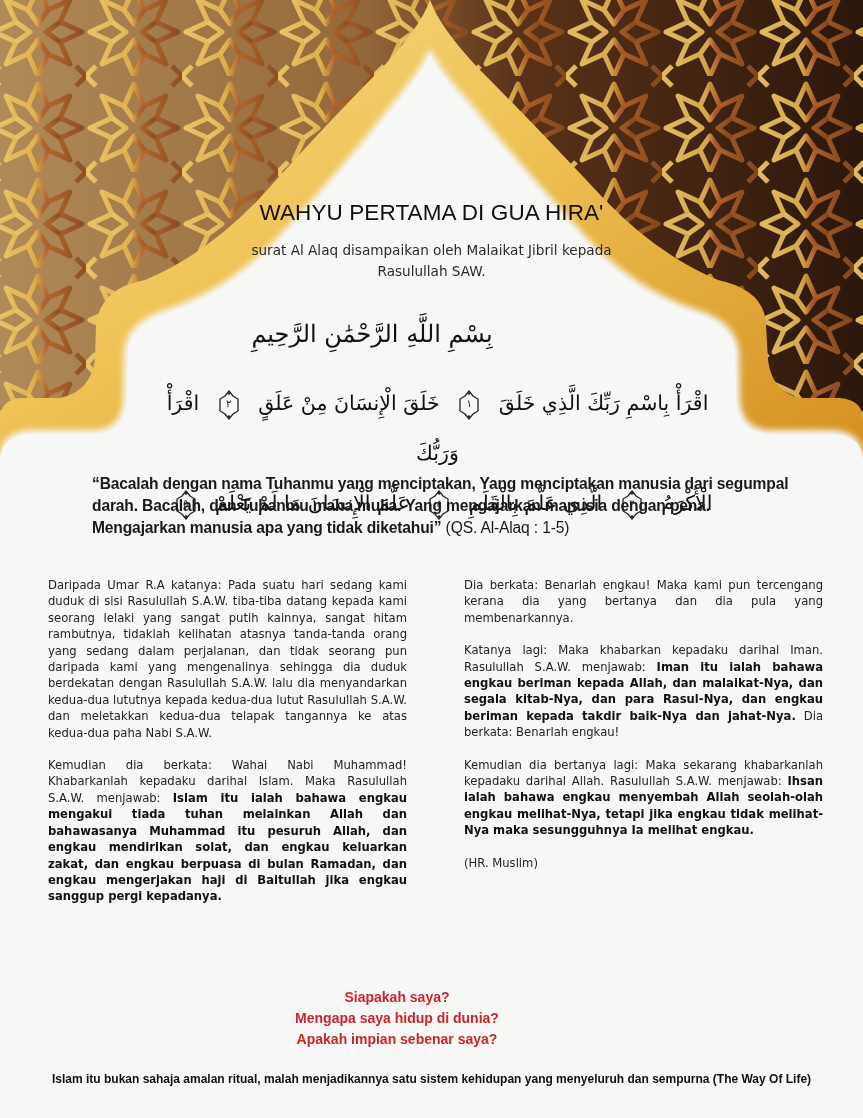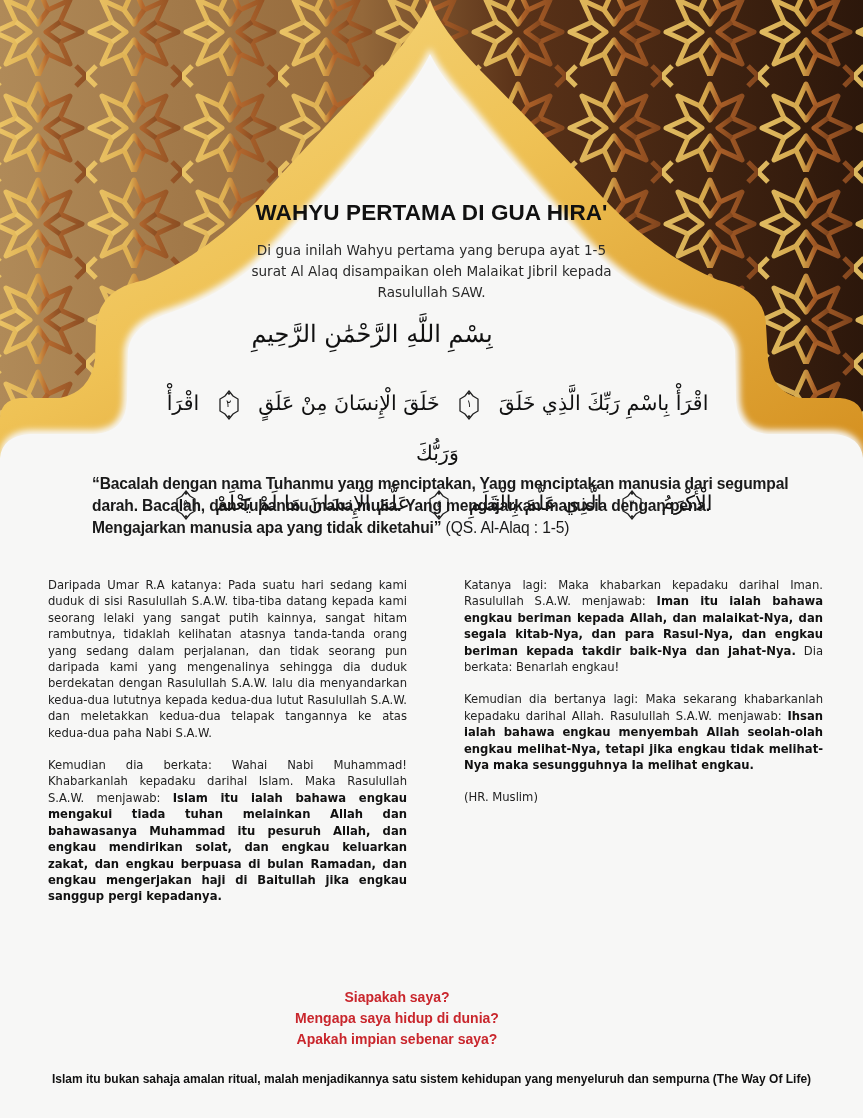--- a/index.html
+++ b/index.html
@@ -8,21 +8,21 @@
     background: #f7f7f6;
     font-family: "DejaVu Sans", sans-serif;
     color: #1c1c1c;
   }
   .bg-svg { position: absolute; left: 0; top: 0; width: 863px; height: 470px; z-index: 0; }
   .page-fill { position: absolute; left: 0; top: 470px; width: 863px; height: 648px; background: #f7f7f6; z-index: 0; }
   .layer { position: absolute; z-index: 2; }
 
   .title {
     left: 0; width: 863px; top: 200px; text-align: center;
-    font-family: "Liberation Sans", sans-serif; font-weight: 700; font-size: 22.5px;
+    font-family: "Liberation Sans", sans-serif; font-weight: 400; font-size: 22.5px;
     letter-spacing: 0.1px; color: #111;
   }
   .intro {
     left: 200px; width: 463px; top: 240px; text-align: center;
     font-family: "DejaVu Sans", sans-serif; font-size: 13.6px; line-height: 21px; color: #2a2a2a;
   }
   .bismillah {
     left: 0; width: 744px; top: 320px; text-align: center; direction: rtl;
     font-family: "DejaVu Serif", serif; font-size: 24px; color: #111;
   }
@@ -105,21 +105,20 @@
   <rect x="0" y="0" width="863" height="470" fill="url(#lattice)" opacity="0.9"></rect>
 
   <path d="M0 470 L0 420 Q0 400 20 398 L60 398 Q90 392 95 360 L96 325 Q100 288 145 280 Q205 255 258 200 Q330 120 380 70 Q420 28 430 0 Q440 28 480 70 Q530 120 605 200 Q658 255 718 280 Q765 290 766 325 L768 360 Q772 392 800 398 L840 398 Q863 400 863 420 L863 470 Z" fill="url(#goldGrad)"></path>
 
   <path d="M0 470 L0 455 Q2 432 30 430 L95 430 Q122 428 123 400 L124 350 Q128 320 170 308 Q235 285 282 232 Q345 165 395 100 Q420 70 430 48 Q440 70 468 100 Q520 165 582 232 Q628 285 692 308 Q735 320 739 350 L740 400 Q742 428 768 430 L833 430 Q861 432 863 455 L863 470 Z" fill="#f7f7f6" filter="url(#soft)"></path>
   <path d="M0 470 L0 458 Q2 436 30 434 L95 434 Q126 432 127 400 L128 350 Q132 324 172 312 Q238 289 285 236 Q348 168 397 104 Q420 75 430 54 Q440 75 465 104 Q516 168 579 236 Q625 289 690 312 Q731 324 735 350 L736 400 Q737 432 768 434 L833 434 Q861 436 863 458 L863 470 Z" fill="#f7f7f6"></path>
 </svg>
 
 <div class="layer title">WAHYU PERTAMA DI GUA HIRA'</div>
 <div class="layer intro">
-  <div>Di gua inilah Wahyu pertama yang berupa ayat 1-5</div>
   <div>surat Al Alaq disampaikan oleh Malaikat Jibril kepada</div>
   <div>Rasulullah SAW.</div>
 </div>
 
 <div class="layer bismillah">بِسْمِ اللَّهِ الرَّحْمَٰنِ الرَّحِيمِ</div>
 
 <div class="layer verses">
   <div>
     <span>اقْرَأْ بِاسْمِ رَبِّكَ الَّذِي خَلَقَ</span>
     <span class="ayah-mark">
@@ -175,20 +174,21 @@
 <div class="layer translation">
   <span>“Bacalah dengan nama Tuhanmu yang menciptakan, Yang menciptakan manusia dari segumpal darah. Bacalah, dan Tuhanmu maha mulia. Yang mengajarkan manusia dengan pena. Mengajarkan manusia apa yang tidak diketahui”</span><span class="ref"> (QS. Al-Alaq : 1-5)</span>
 </div>
 
 <div class="layer col left">
   <p><span>Daripada Umar R.A katanya: Pada suatu hari sedang kami duduk di sisi Rasulullah S.A.W. tiba-tiba datang kepada kami seorang lelaki yang sangat putih kainnya, sangat hitam rambutnya, tidaklah kelihatan atasnya tanda-tanda orang yang sedang dalam perjalanan, dan tidak seorang pun daripada kami yang mengenalinya sehingga dia duduk berdekatan dengan Rasulullah S.A.W. lalu dia menyandarkan kedua-dua lututnya kepada kedua-dua lutut Rasulullah S.A.W. dan meletakkan kedua-dua telapak tangannya ke atas kedua-dua paha Nabi S.A.W.</span><b></b><span></span></p>
   <p><span>Kemudian dia berkata: Wahai Nabi Muhammad! Khabarkanlah kepadaku darihal Islam. Maka Rasulullah S.A.W. menjawab: </span><b>Islam itu ialah bahawa engkau mengakui tiada tuhan melainkan Allah dan bahawasanya Muhammad itu pesuruh Allah, dan engkau mendirikan solat, dan engkau keluarkan zakat, dan engkau berpuasa di bulan Ramadan, dan engkau mengerjakan haji di Baitullah jika engkau sanggup pergi kepadanya.</b><span></span></p>
 </div>
 
 <div class="layer col right">
+  <p><span>Dia berkata: Benarlah engkau! Maka kami pun tercengang kerana dia yang bertanya dan dia pula yang membenarkannya.</span><b></b><span></span></p>
   <p><span>Katanya lagi: Maka khabarkan kepadaku darihal Iman. Rasulullah S.A.W. menjawab: </span><b>Iman itu ialah bahawa engkau beriman kepada Allah, dan malaikat-Nya, dan segala kitab-Nya, dan para Rasul-Nya, dan engkau beriman kepada takdir baik-Nya dan jahat-Nya.</b><span> Dia berkata: Benarlah engkau!</span></p>
   <p><span>Kemudian dia bertanya lagi: Maka sekarang khabarkanlah kepadaku darihal Allah. Rasulullah S.A.W. menjawab: </span><b>Ihsan ialah bahawa engkau menyembah Allah seolah-olah engkau melihat-Nya, tetapi jika engkau tidak melihat-Nya maka sesungguhnya Ia melihat engkau.</b><span></span></p>
   <p><span>(HR. Muslim)</span><b></b><span></span></p>
 </div>
 
 <div class="layer questions">
   <div>Siapakah saya?</div>
   <div>Mengapa saya hidup di dunia?</div>
   <div>Apakah impian sebenar saya?</div>
 </div>

